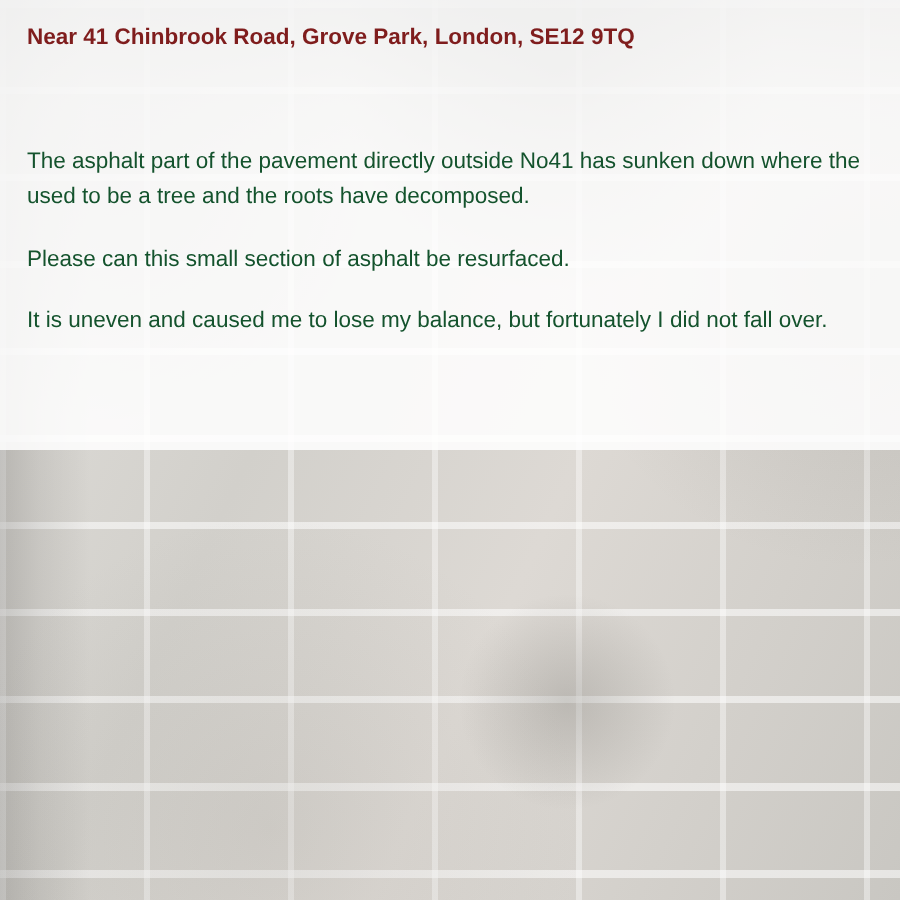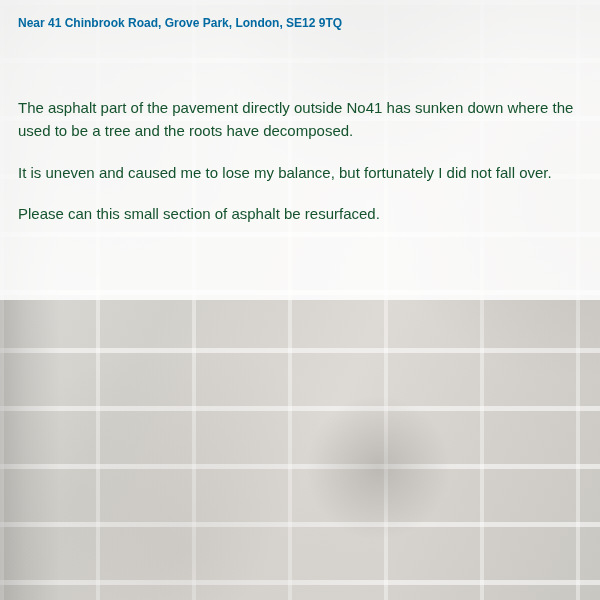--- a/index.html
+++ b/index.html
@@ -66,23 +66,23 @@
   }
   .header-bar {
     position: absolute;
     left: 0;
     top: 0;
     width: 600px;
     padding: 16px 18px 10px 18px;
     box-sizing: border-box;
   }
   .header-title {
-    font-size: 12px;
+    font-size: 15px;
     font-weight: bold;
-    color: #0369a1;
+    color: #7f1d1d;
     line-height: 1.2;
   }
   .body-text {
     position: absolute;
     left: 18px;
     top: 96px;
     width: 564px;
     font-size: 15px;
     color: #14532d;
     line-height: 1.55;
@@ -103,17 +103,17 @@
   <div class="photo-grain"></div>
 
   <div class="text-overlay"></div>
 
   <div class="header-bar">
     <div class="header-title">Near 41 Chinbrook Road, Grove Park, London, SE12 9TQ</div>
   </div>
 
   <div class="body-text">
     <p>The asphalt part of the pavement directly outside No41 has sunken down where the used to be a tree and the roots have decomposed.</p>
+    <p>Please can this small section of asphalt be resurfaced.</p>
     <p>It is uneven and caused me to lose my balance, but fortunately I did not fall over.</p>
-    <p>Please can this small section of asphalt be resurfaced.</p>
   </div>
 
 </div>
 
 </body></html>

